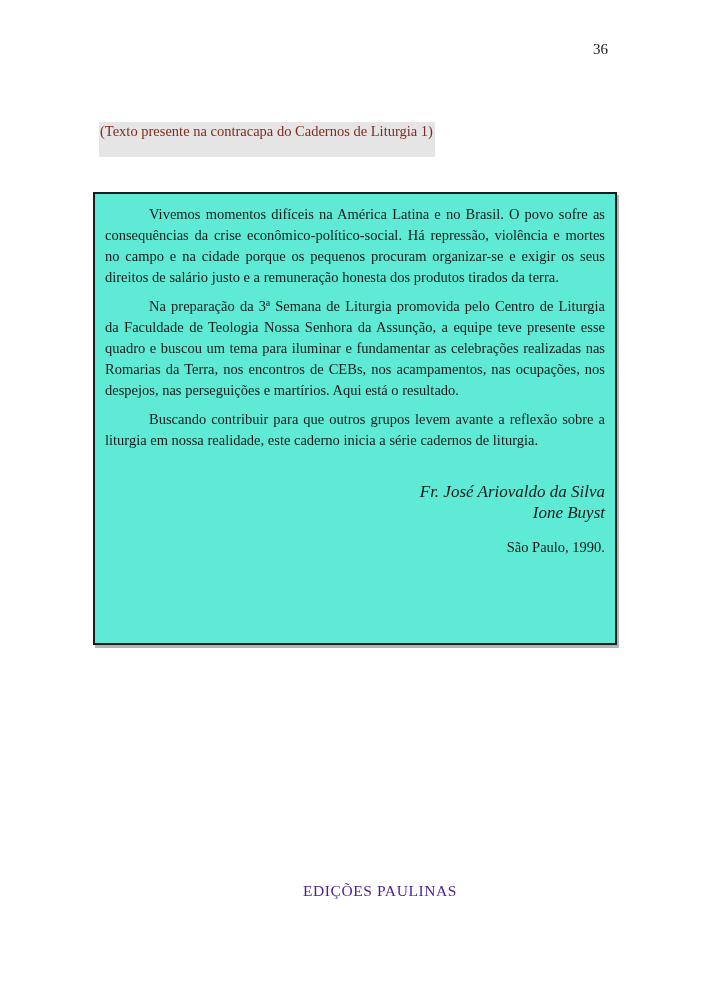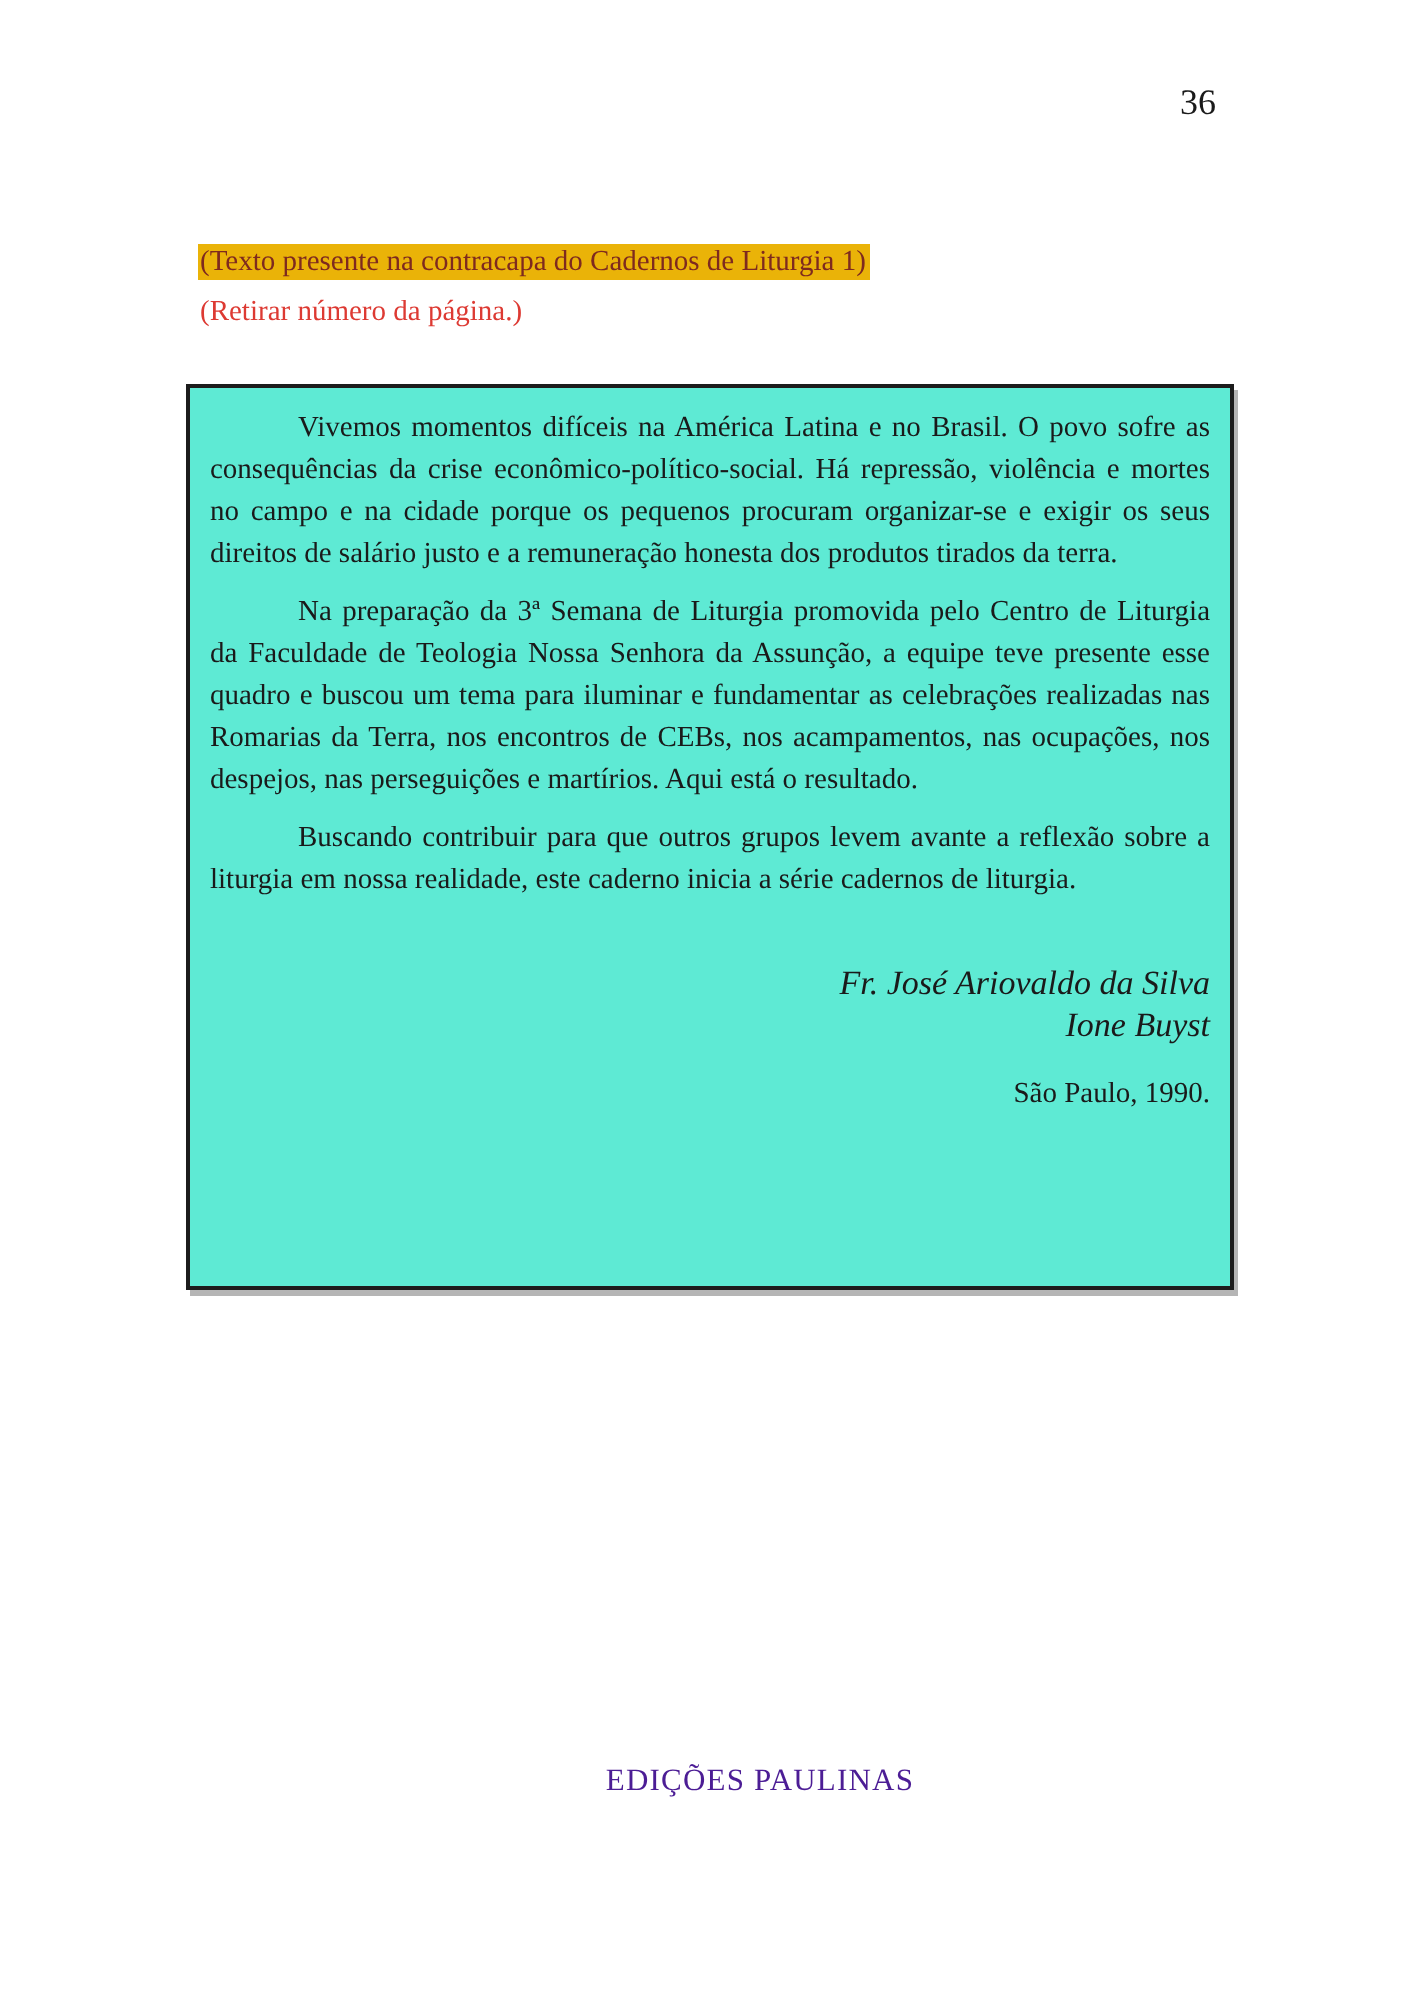--- a/index.html
+++ b/index.html
@@ -13,34 +13,34 @@
     height: 1000px;
     background: #ffffff;
     font-family: "Liberation Serif", serif;
     color: #1a1a1a;
     overflow: hidden;
   }
   .page-number {
     position: absolute;
     top: 41px;
     right: 98px;
-    font-size: 18px;
+    font-size: 15px;
     color: #1a1a1a;
   }
   .note-line-1 {
     position: absolute;
     top: 121px;
     left: 99px;
     font-size: 14.5px;
     line-height: 20px;
   }
   .note-line-1 .hl {
-    background: #eab308;
+    background: #e5e5e5;
     color: #7e2a1f;
-    padding: 1px 2px 1px 1px;
+    padding: 1px 2px 18px 1px;
   }
   .note-line-2 {
     position: absolute;
     top: 146px;
     left: 100px;
     font-size: 14.5px;
     line-height: 20px;
     color: #dd3a33;
   }
   .text-box {
@@ -94,21 +94,20 @@
 <body>
 
 <div class="page">
 
   <div class="page-number">36</div>
 
   <div class="note-line-1">
     <span class="hl">(Texto presente na contracapa do Cadernos de Liturgia 1)</span>
   </div>
 
-  <div class="note-line-2">(Retirar número da página.)</div>
 
   <div class="text-box">
     <p>Vivemos momentos difíceis na América Latina e no Brasil. O povo sofre as consequências da crise econômico-político-social. Há repressão, violência e mortes no campo e na cidade porque os pequenos procuram organizar-se e exigir os seus direitos de salário justo e a remuneração honesta dos produtos tirados da terra.</p>
     <p>Na preparação da 3ª Semana de Liturgia promovida pelo Centro de Liturgia da Faculdade de Teologia Nossa Senhora da Assunção, a equipe teve presente esse quadro e buscou um tema para iluminar e fundamentar as celebrações realizadas nas Romarias da Terra, nos encontros de CEBs, nos acampamentos, nas ocupações, nos despejos, nas perseguições e martírios. Aqui está o resultado.</p>
     <p>Buscando contribuir para que outros grupos levem avante a reflexão sobre a liturgia em nossa realidade, este caderno inicia a série cadernos de liturgia.</p>
 
     <div class="signatures">
       <div>Fr. José Ariovaldo da Silva</div>
       <div>Ione Buyst</div>
     </div>

